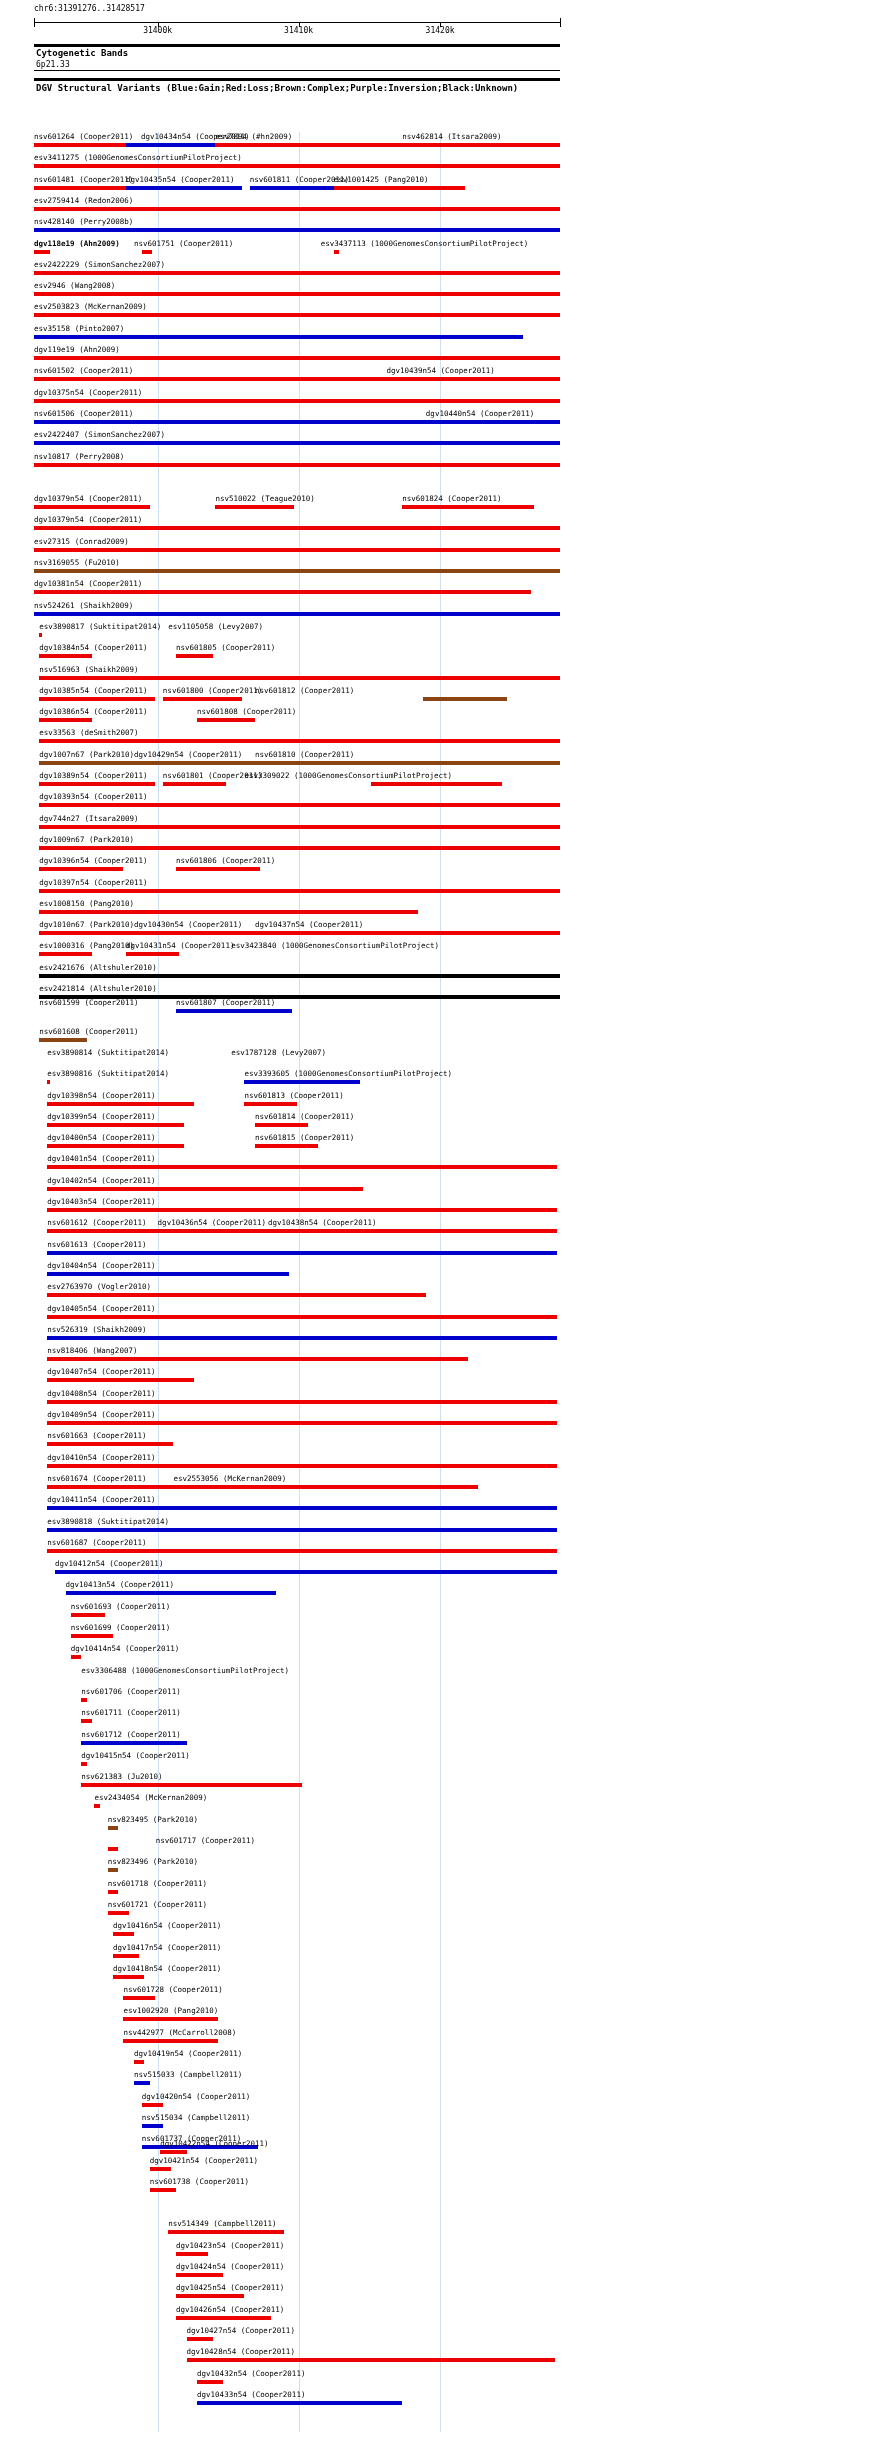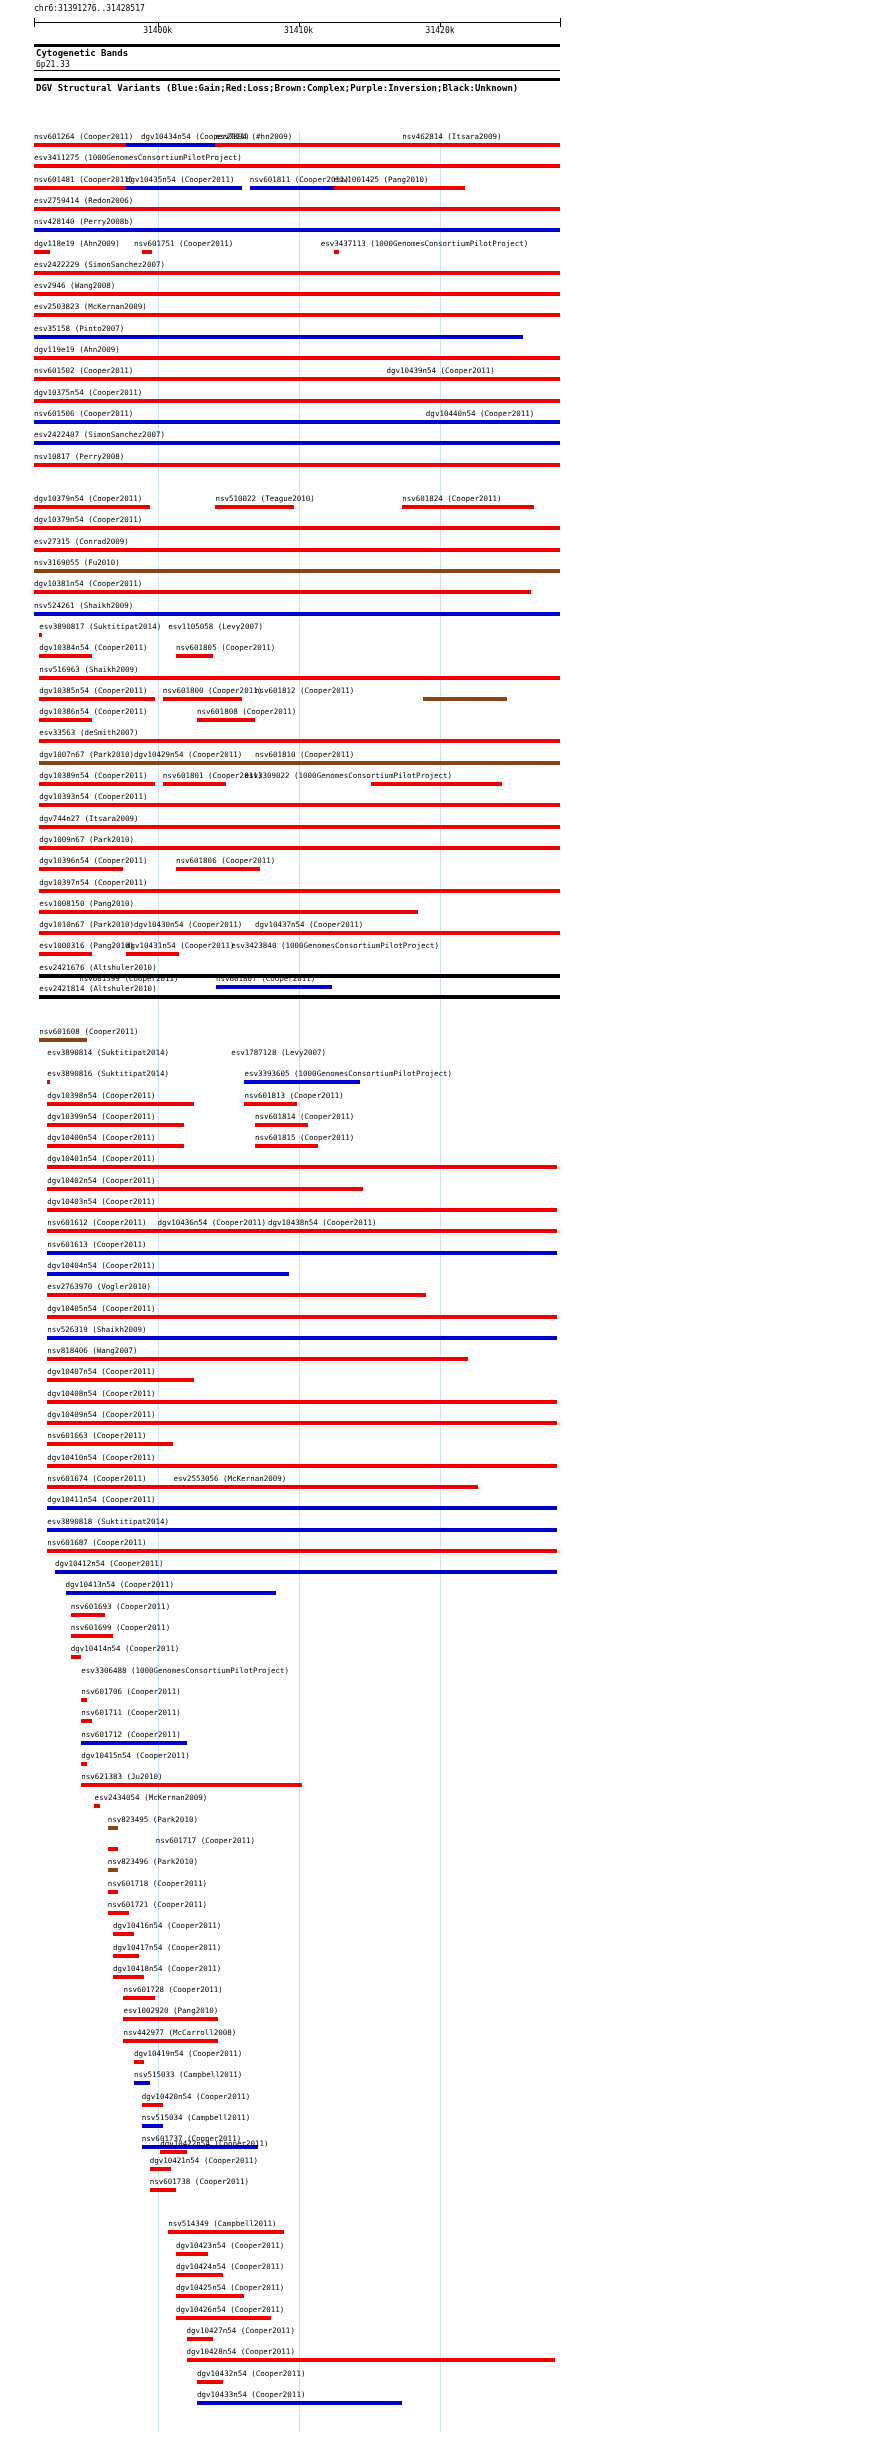--- a/index.html
+++ b/index.html
@@ -85,21 +85,21 @@
       </div>
       <div class="row" style="top: 63.9px;">
         <div class="lbl" style="left: 0px; top: 0px;">esv2759414 (Redon2006)</div>
         <div class="bar" style="left: 0px; width: 526px; top: 11px; background: rgb(238, 0, 0);"></div>
       </div>
       <div class="row" style="top: 85.2px;">
         <div class="lbl" style="left: 0px; top: 0px;">nsv428140 (Perry2008b)</div>
         <div class="bar" style="left: 0px; width: 526px; top: 11px; background: rgb(0, 0, 204);"></div>
       </div>
       <div class="row" style="top: 106.5px;">
-        <div class="lbl" style="left: 0px; top: 0px;">dgv118e19 (Ahn2009)</div>
+        <div class="lbl" style="left: 0px; top: 0px; font-weight: bold;">dgv118e19 (Ahn2009)</div>
         <div class="lbl" style="left: 99.94px; top: 0px;">nsv601751 (Cooper2011)</div>
         <div class="lbl" style="left: 286.67px; top: 0px;">esv3437113 (1000GenomesConsortiumPilotProject)</div>
         <div class="bar" style="left: 0px; width: 15.78px; top: 11px; background: rgb(238, 0, 0);"></div>
         <div class="bar" style="left: 107.83px; width: 10.52px; top: 11px; background: rgb(238, 0, 0);"></div>
         <div class="bar" style="left: 299.82px; width: 5.26px; top: 11px; background: rgb(238, 0, 0);"></div>
       </div>
       <div class="row" style="top: 127.8px;">
         <div class="lbl" style="left: 0px; top: 0px;">esv2422229 (SimonSanchez2007)</div>
         <div class="bar" style="left: 0px; width: 526px; top: 11px; background: rgb(238, 0, 0);"></div>
       </div>
@@ -256,21 +256,21 @@
         <div class="bar" style="left: 92.05px; width: 52.6px; top: 11px; background: rgb(238, 0, 0);"></div>
       </div>
       <div class="row" style="top: 830.7px;">
         <div class="lbl" style="left: 5.26px; top: 0px;">esv2421676 (Altshuler2010)</div>
         <div class="bar" style="left: 5.26px; width: 520.74px; top: 11px; background: rgb(0, 0, 0);"></div>
       </div>
       <div class="row" style="top: 852px;">
         <div class="lbl" style="left: 5.26px; top: 0px;">esv2421814 (Altshuler2010)</div>
         <div class="bar" style="left: 5.26px; width: 520.74px; top: 11px; background: rgb(0, 0, 0);"></div>
       </div>
-      <div class="row" style="top: 842px; margin-left: 40px;">
+      <div class="row" style="top: 866px;">
         <div class="lbl" style="left: 5.26px; top: 0px;">nsv601599 (Cooper2011)</div>
         <div class="lbl" style="left: 142.02px; top: 0px;">nsv601807 (Cooper2011)</div>
         <div class="bar" style="left: 142.02px; width: 115.72px; top: 11px; background: rgb(0, 0, 204);"></div>
       </div>
       <div class="row" style="top: 894.6px;">
         <div class="lbl" style="left: 5.26px; top: 0px;">nsv601608 (Cooper2011)</div>
         <div class="bar" style="left: 5.26px; width: 47.34px; top: 11px; background: rgb(139, 69, 19);"></div>
       </div>
       <div class="row" style="top: 915.9px;">
         <div class="lbl" style="left: 13.15px; top: 0px;">esv3890814 (Suktitipat2014)</div>

